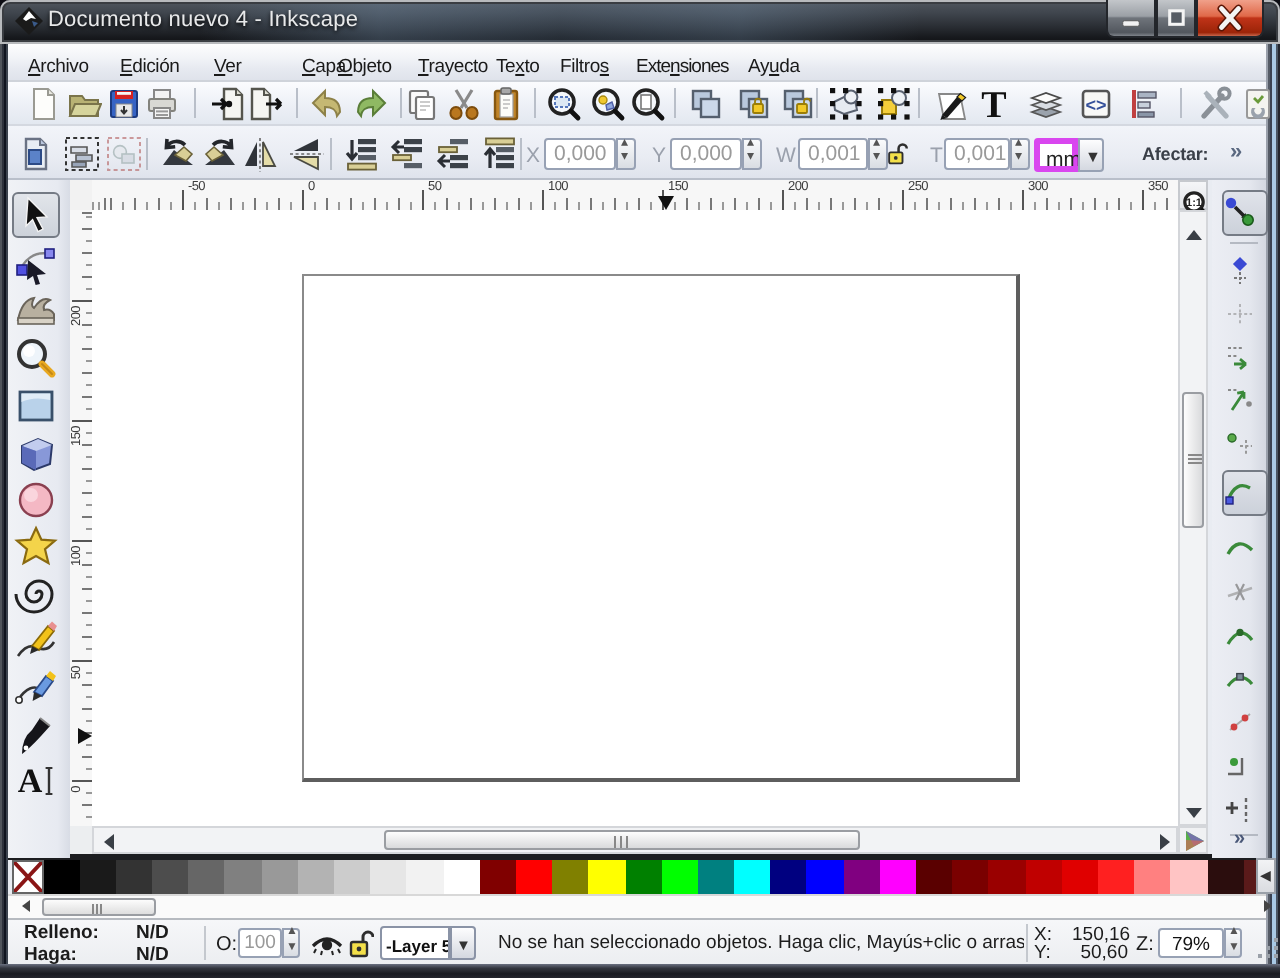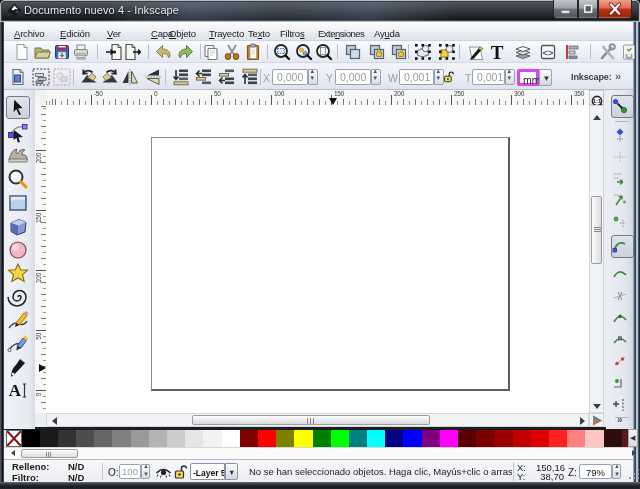--- a/index.html
+++ b/index.html
@@ -396,21 +396,21 @@
       <path d="M8 7 V4.5 a2.6 2.6 0 0 1 5.2 0" fill="none" stroke="#2e2e2e" stroke-width="1.6"></path>
       <circle cx="6.2" cy="10.5" r="1.2" fill="#333"></circle>
     </svg>
   <span class="flbl" style="left:465px">T</span>
   <div class="fld" style="left:472px;width:33px">0,001</div>
   <div class="spin" style="left:505px"></div>
   <div class="abs" style="left:517px;top:69px;width:22px;height:17px;background:#fff;border:3px solid #d946ef;border-radius:2px 0 0 2px;font-size:10.5px;color:#222;padding:1.5px 0 0 3px">mm</div>
   <div class="abs" style="left:539px;top:69px;width:13px;height:17px;background:linear-gradient(180deg,#fdfdfe,#d4d8e0);border:1px solid #97a1b4;border-radius:0 2px 2px 0">
       <span style="position:absolute;left:2.5px;top:3.5px;font-size:8px;color:#333">▼</span>
     </div>
-  <span class="abs" style="left:571px;top:72px;font-size:9px;font-weight:bold;color:#3a3f48;letter-spacing:-0.1px">Inkscape:</span>
+  <span class="abs" style="left:571px;top:72px;font-size:9px;font-weight:bold;color:#3a3f48;letter-spacing:-0.1px">Afectar:</span>
   <span class="abs" style="left:615px;top:70px;font-size:11px;font-weight:bold;color:#5a6880">»</span>
 
   <div id="toolbox"></div>
   <div id="seltool"></div>
   <svg class="tool" style="top:98px;left:9px;width:19px;height:19px" viewBox="0 0 19 19">
       <path d="M5 1 L14.5 10.5 L9.5 10.8 L12.5 16.5 L10 17.8 L7.3 11.8 L4 15 Z" fill="#111" stroke="#f4f4f4" stroke-width="0.7"></path>
     </svg>
   <svg class="tool" style="top:121px" viewBox="0 0 22 22">
       <path d="M3 14 Q8 4 18 6" fill="none" stroke="#888" stroke-width="1.2"></path>
       <rect x="1.5" y="11.5" width="5" height="5" fill="#5050e0" stroke="#202080" stroke-width="0.8"></rect>
@@ -654,21 +654,21 @@
   <div id="palscroll">
       <div id="palthumb">
         <div class="abs" style="left:24px;top:2px;width:1px;height:5px;background:#888;box-shadow:2px 0 0 #888,4px 0 0 #888"></div>
       </div>
     <div class="abs" style="left:7px;top:2px;width:0;height:0;border-top:3.5px solid transparent;border-bottom:3.5px solid transparent;border-right:4.5px solid #444"></div>
     <div class="abs" style="left:628px;top:2px;width:0;height:0;border-top:3.5px solid transparent;border-bottom:3.5px solid transparent;border-left:4.5px solid #444"></div>
   </div>
   <div id="statusbar">
     <span class="st" style="left:8px;top:1px;font-weight:bold">Relleno:</span>
       <span class="st" style="left:64px;top:1px;font-weight:bold">N/D</span>
-    <span class="st" style="left:8px;top:11.5px;font-weight:bold">Filtro:</span>
+    <span class="st" style="left:8px;top:11.5px;font-weight:bold">Haga:</span>
       <span class="st" style="left:64px;top:11.5px;font-weight:bold">N/D</span>
     <div class="abs" style="left:98px;top:3px;width:1px;height:17px;background:#c4c8ce"></div>
     <span class="st" style="left:104px;top:7px;font-size:10px">O:</span>
     <div class="abs" style="left:115px;top:4px;width:22px;height:15px;background:#fff;border:1px solid #97a1b4;border-radius:2px;font-size:9.5px;color:#999;text-align:center;padding-top:1px">100</div>
     <div class="abs" style="left:137px;top:4px;width:9px;height:15px;background:linear-gradient(180deg,#fafbfc,#d9dde3);border:1px solid #97a1b4;border-radius:0 2px 2px 0">
         <span style="position:absolute;top:-2px;left:1px;font-size:6px;color:#555">▲</span>
         <span style="position:absolute;top:6px;left:1px;font-size:6px;color:#555">▼</span>
       </div>
     <svg class="abs" style="left:151px;top:5px" width="17" height="14" viewBox="0 0 17 14">
         <path d="M1.5 8 Q8.5 1 15.5 8" fill="none" stroke="#222" stroke-width="1.6"></path>
@@ -684,21 +684,21 @@
     <div class="abs" style="left:221px;top:3px;width:13px;height:17px;background:linear-gradient(180deg,#fdfdfe,#d4d8e0);border:1px solid #8a93a6;border-radius:0 2px 2px 0">
         <span style="position:absolute;left:2px;top:4px;font-size:7.5px;color:#333">▼</span>
       </div>
     <div class="abs" style="left:243px;top:0;width:265px;height:23px;overflow:hidden">
         <span class="st" style="left:2px;top:6px;white-space:nowrap">No se han seleccionado objetos. Haga clic, Mayús+clic o arrastre alrededor de los objetos para seleccionar.</span>
       </div>
     <div class="abs" style="left:509px;top:2px;width:1px;height:19px;background:#c4c8ce"></div>
     <span class="st" style="left:513px;top:1.5px">X:</span>
       <span class="st" style="left:532px;top:1.5px;width:28px;text-align:center;display:inline-block">150,16</span>
     <span class="st" style="left:513px;top:11px">Y:</span>
-      <span class="st" style="left:532px;top:11px;width:28px;text-align:right;display:inline-block">38,70</span>
+      <span class="st" style="left:532px;top:11px;width:28px;text-align:right;display:inline-block">50,60</span>
     <span class="st" style="left:564px;top:7px;font-size:10px">Z:</span>
     <div class="abs" style="left:575px;top:4px;width:33px;height:15px;background:#fff;border:1px solid #97a1b4;border-radius:2px;font-size:9.5px;color:#111;text-align:center;padding-top:1.5px">79%</div>
     <div class="abs" style="left:608px;top:4px;width:9px;height:15px;background:linear-gradient(180deg,#fafbfc,#d9dde3);border:1px solid #97a1b4;border-radius:0 2px 2px 0">
         <span style="position:absolute;top:-2px;left:1px;font-size:6px;color:#555">▲</span>
         <span style="position:absolute;top:6px;left:1px;font-size:6px;color:#555">▼</span>
       </div>
     <svg class="abs" style="left:625px;top:9px" width="11" height="11" viewBox="0 0 11 11">
         <g fill="#9aa0a8">
           <rect x="8" y="0" width="2" height="2"></rect>
           <rect x="8" y="4" width="2" height="2"></rect>

